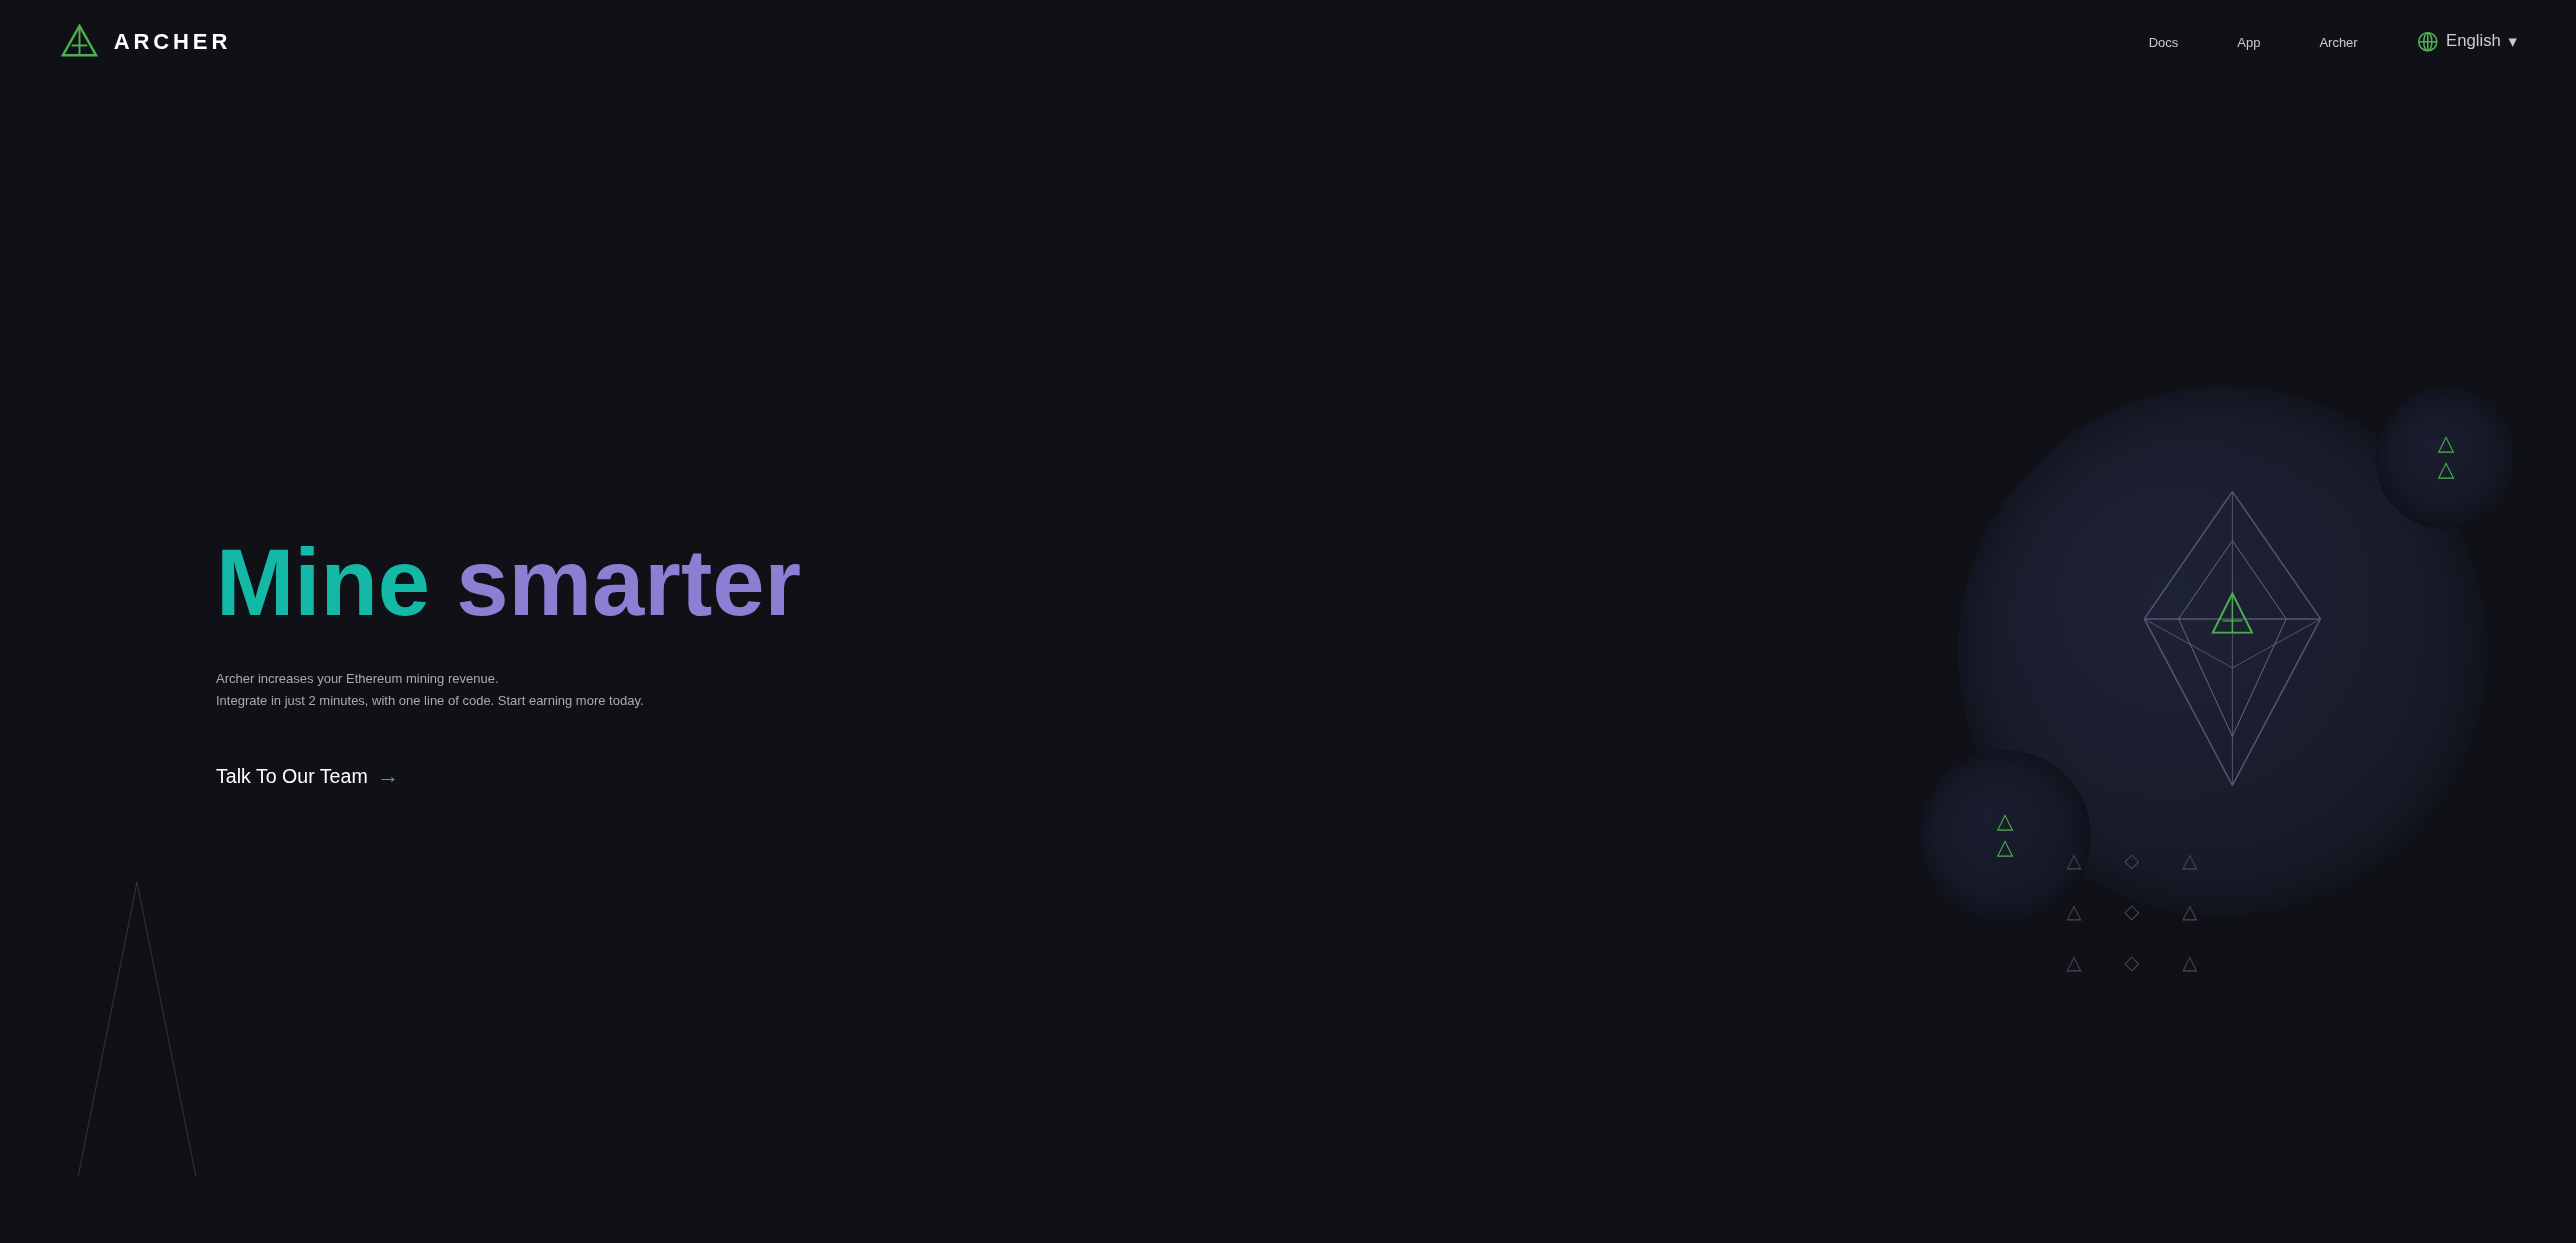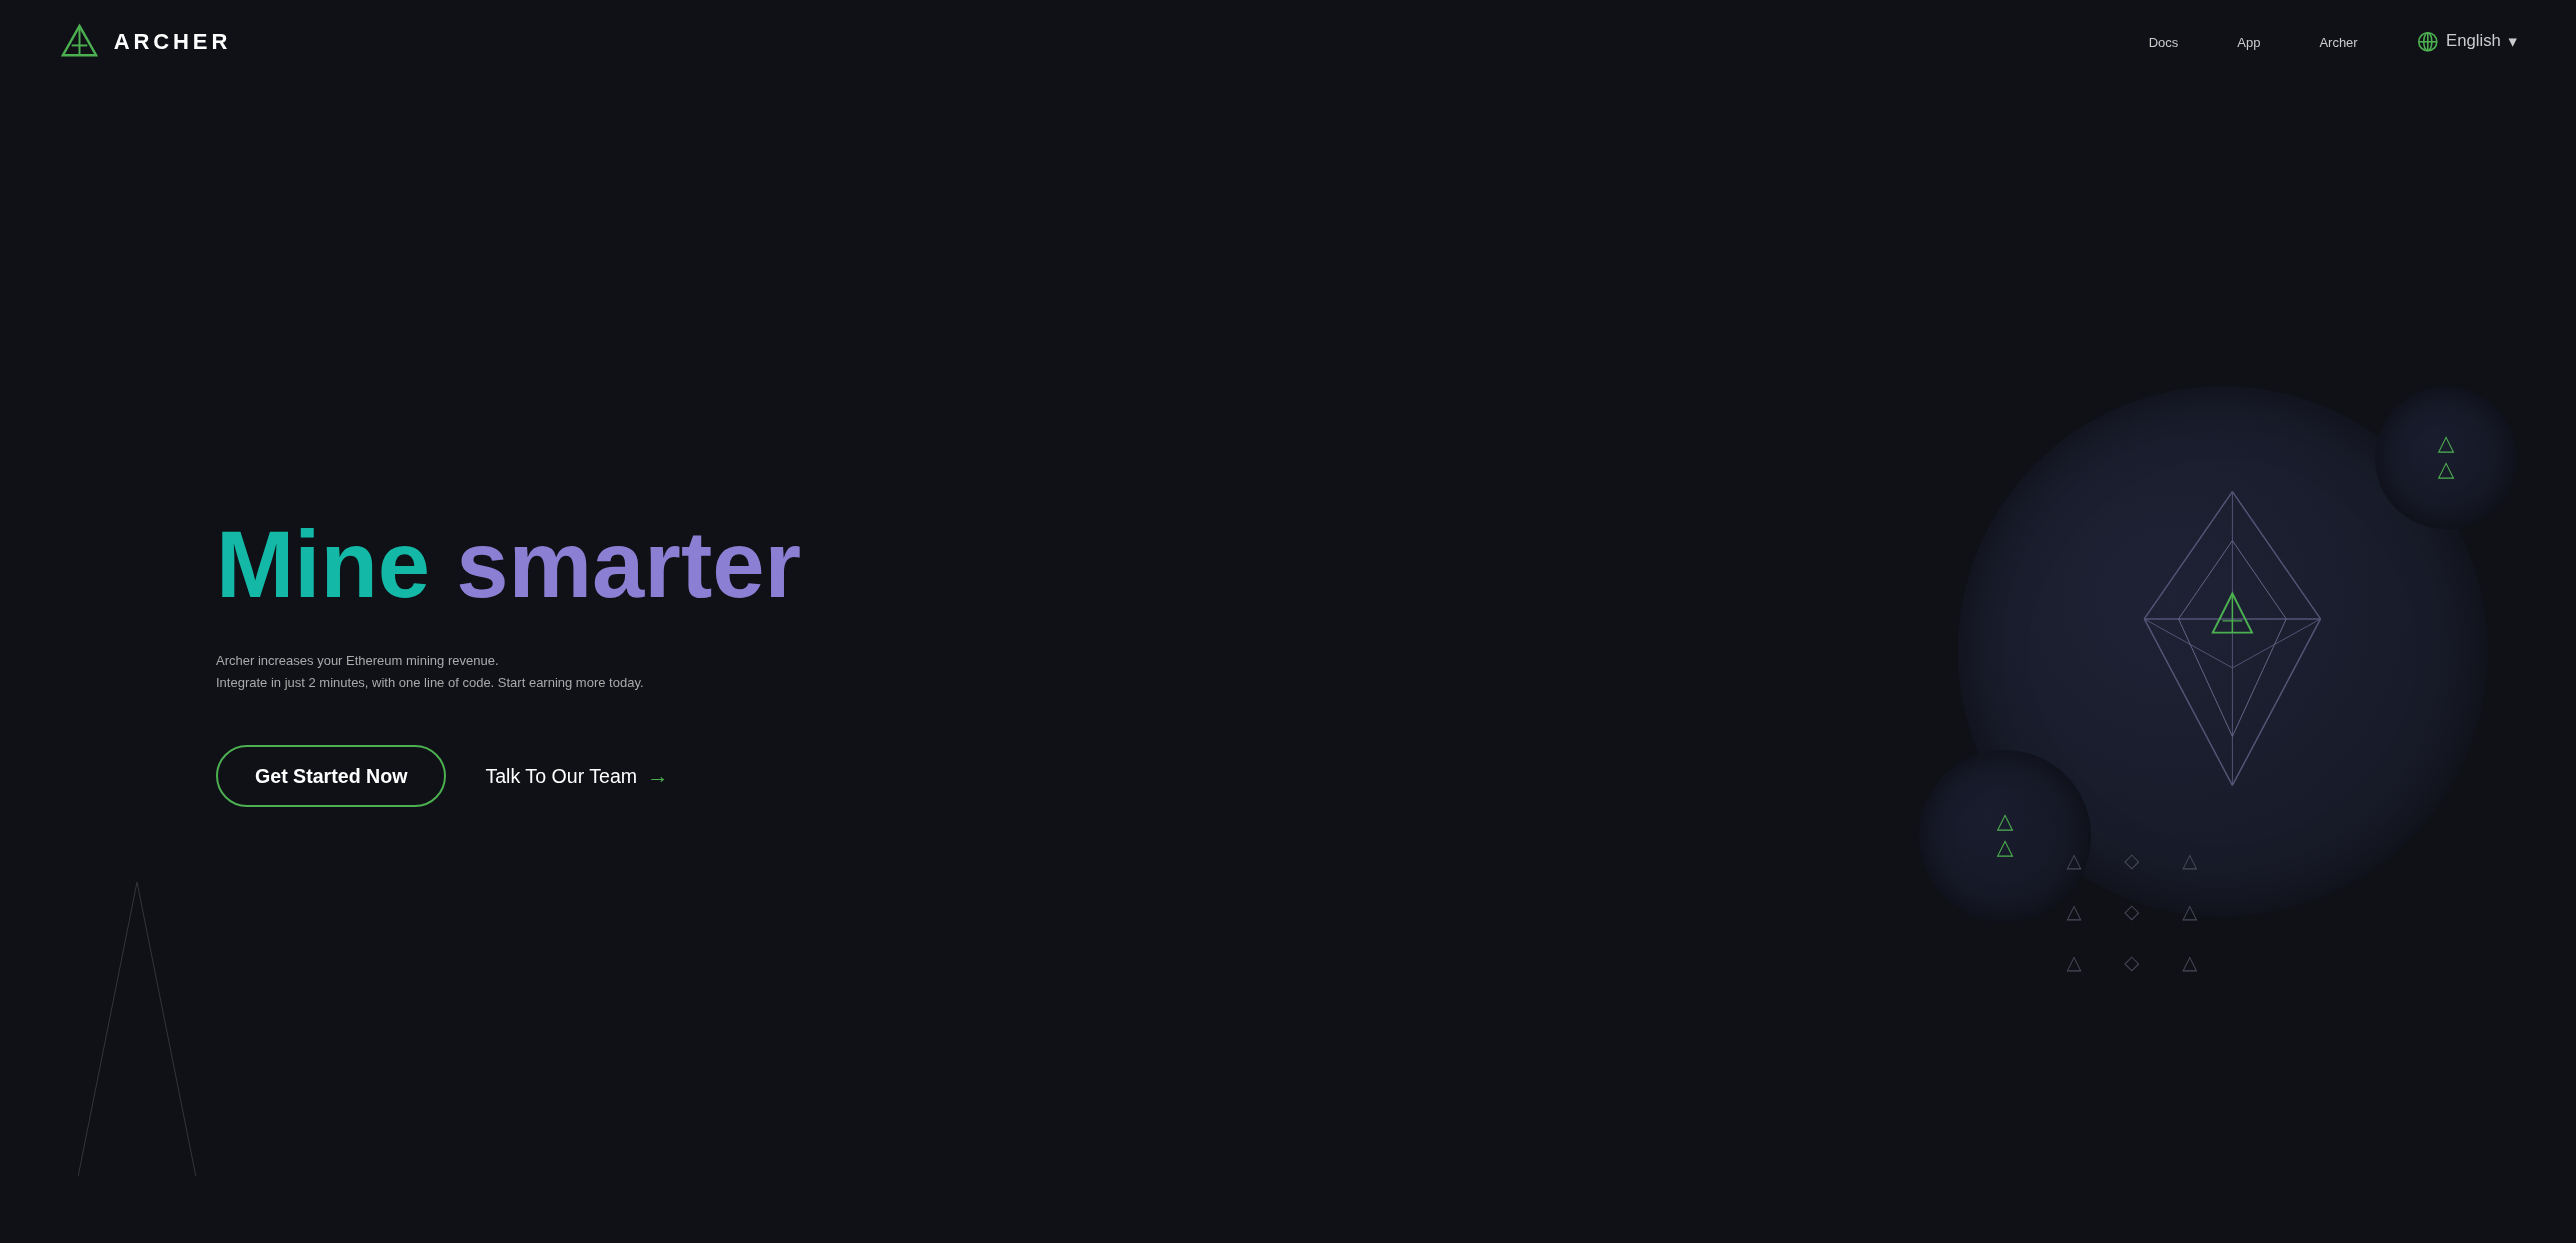--- a/index.html
+++ b/index.html
@@ -273,21 +273,20 @@
     <h1 class="hero-headline">
       <span class="mine-white">Mine </span><span class="smarter-purple">smarter</span>
     </h1>
 
     <p class="hero-sub">
       <span>Archer increases your Ethereum mining revenue.</span><br>
       <span>Integrate in just 2 minutes, with one line of code. Start earning more today.</span>
     </p>
 
     <div class="hero-actions">
-      <button class="btn-get-started">Get Started Now</button>
       <button class="btn-talk">
         <span>Talk To Our Team</span>
         <span class="arrow-right">→</span>
       </button>
     </div>
   </div>
 
   <div class="hero-right">
 
     <div class="big-circle">

